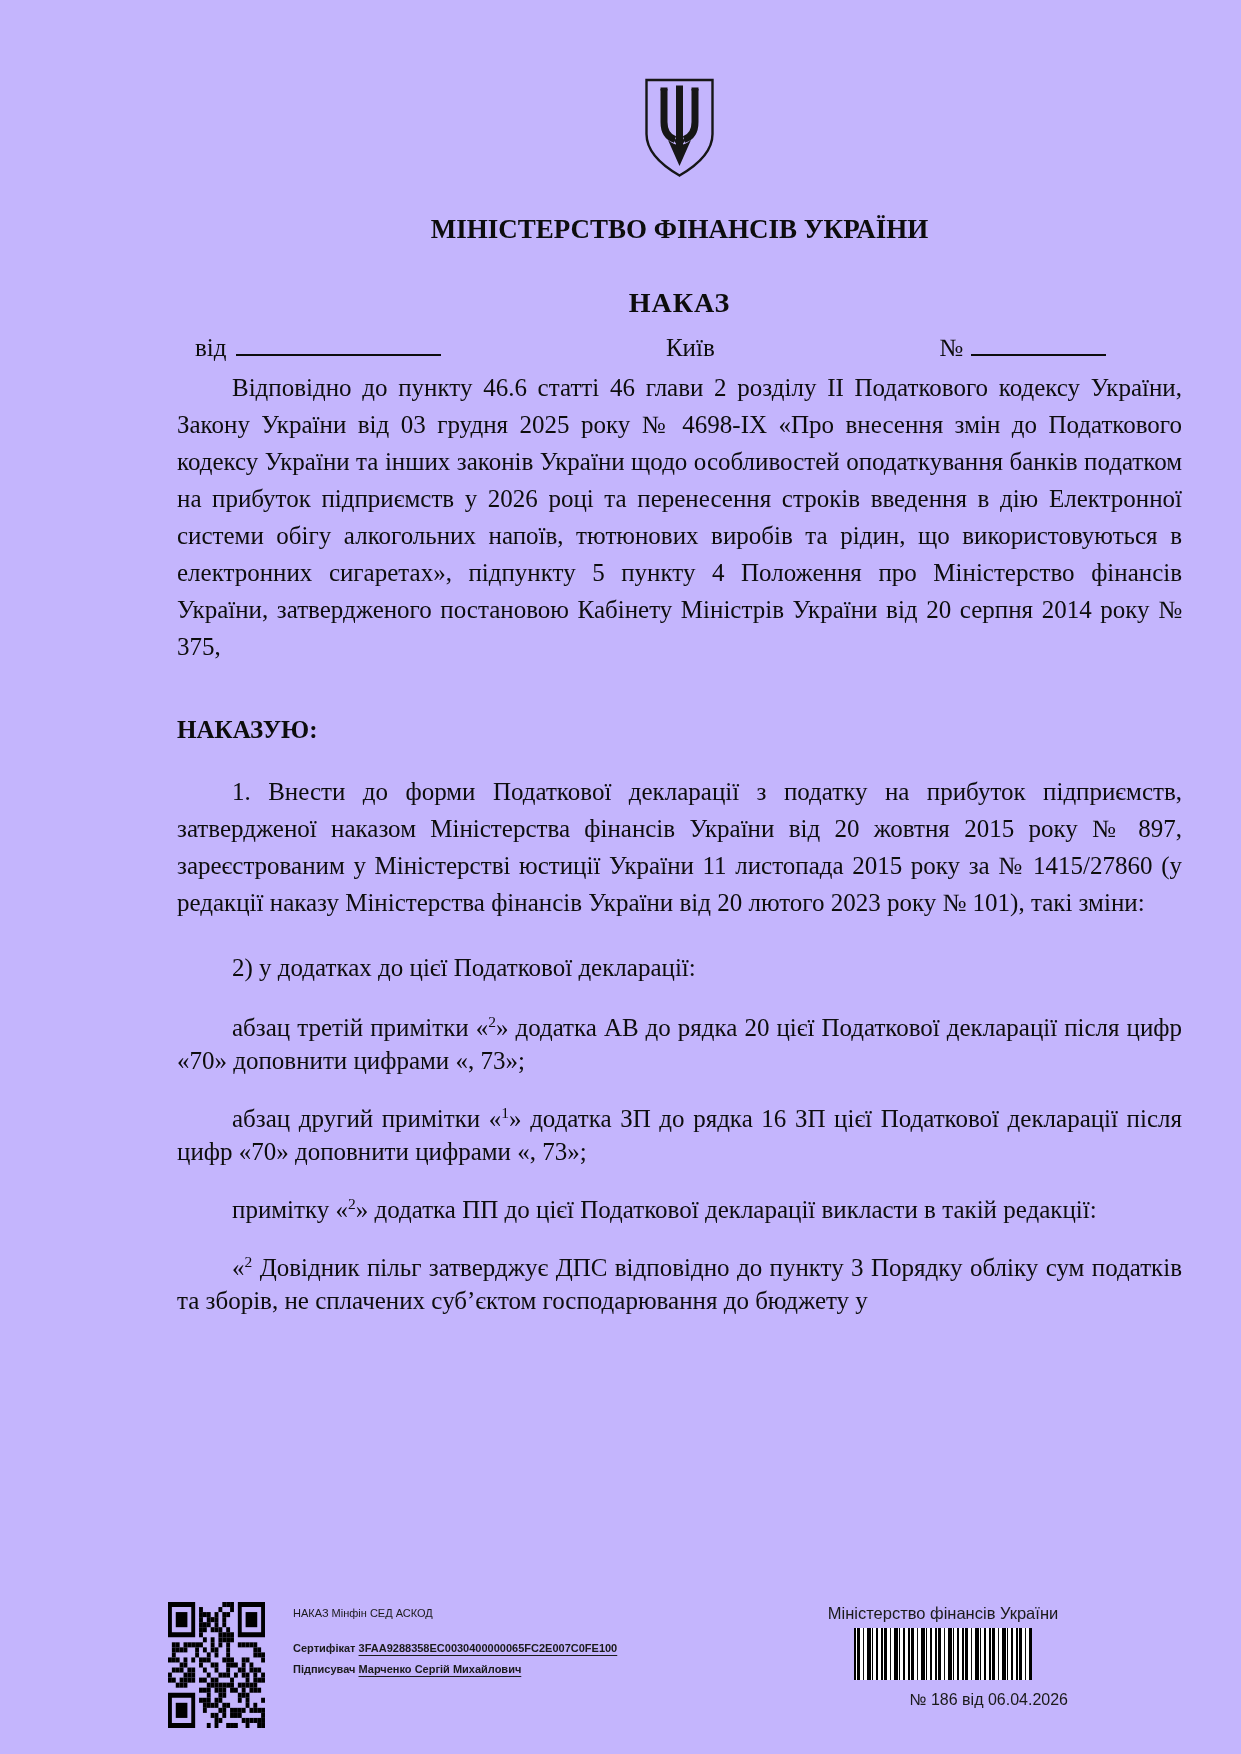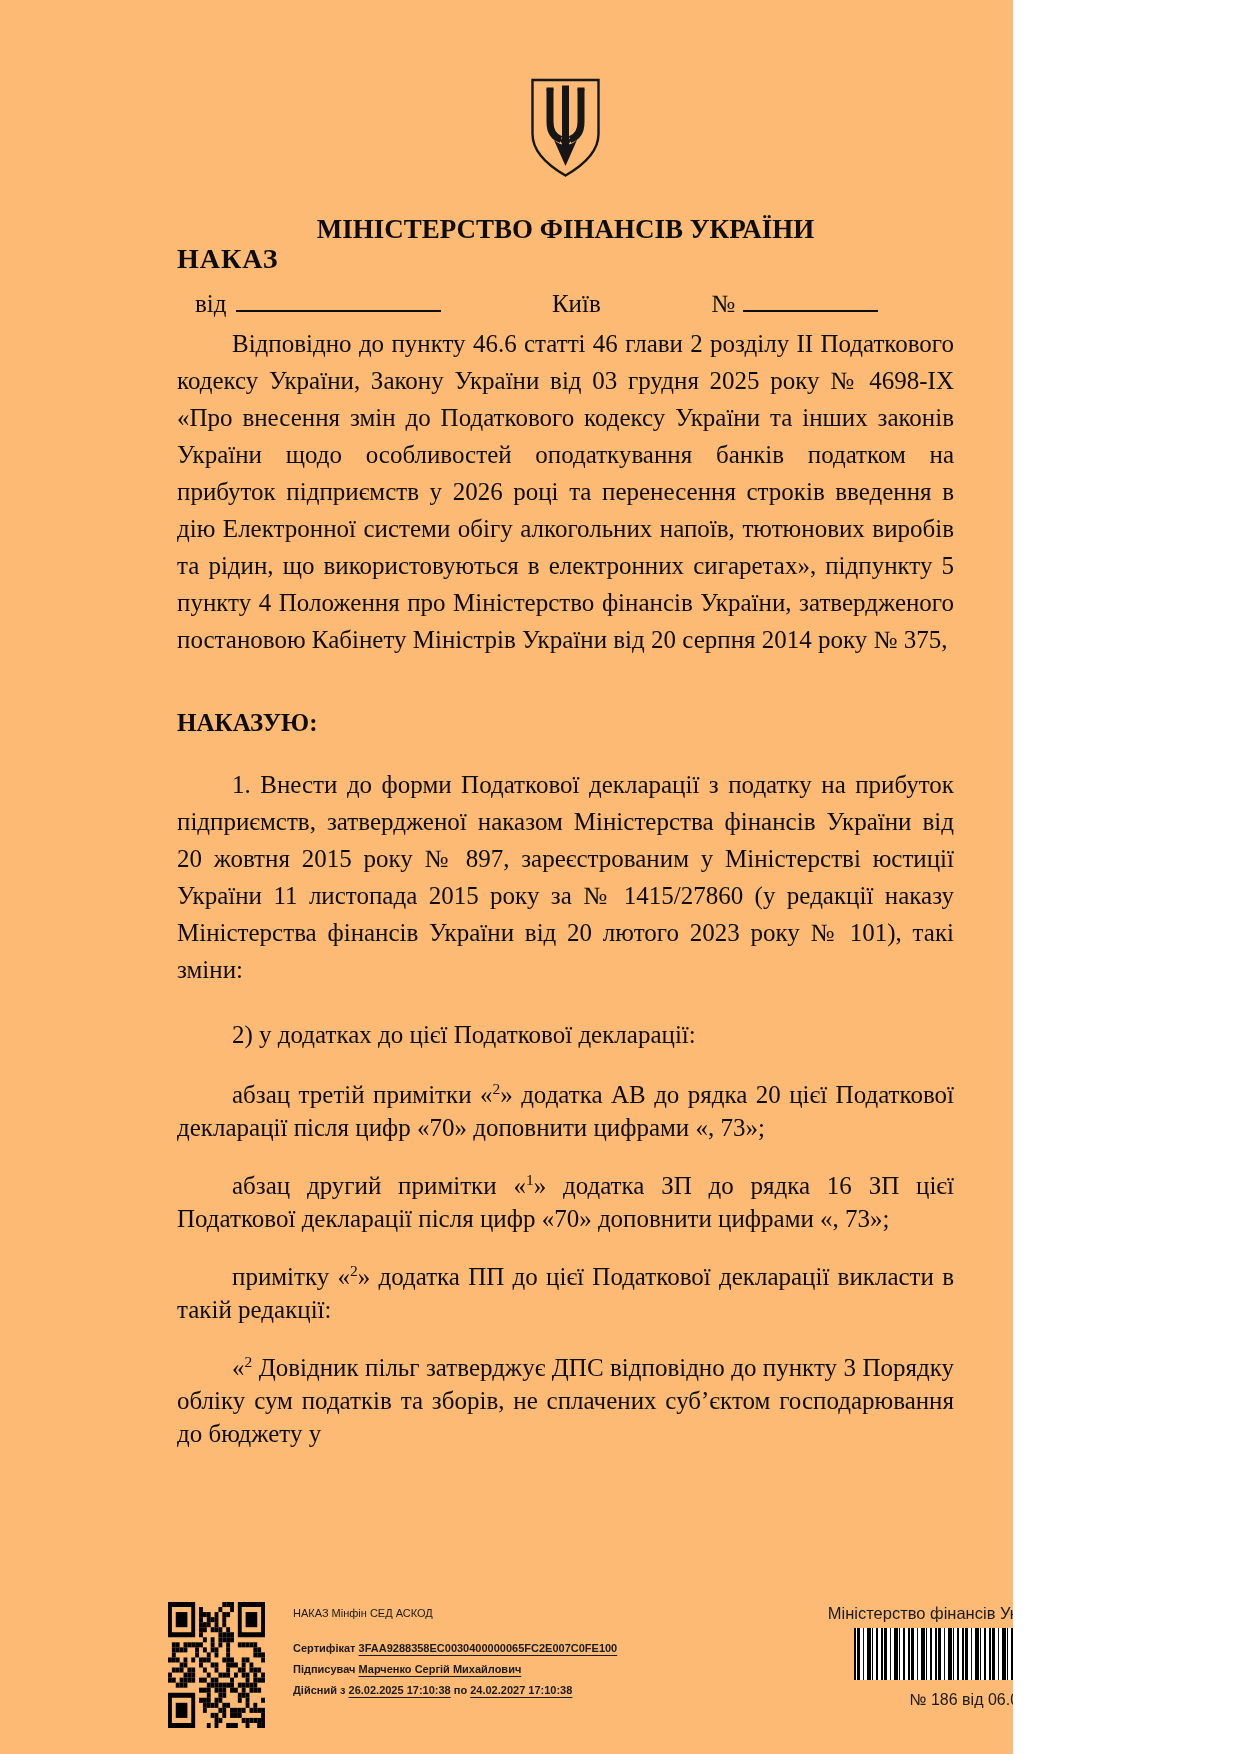--- a/index.html
+++ b/index.html
@@ -1,25 +1,25 @@
 <!DOCTYPE html>
 <html lang="uk"><head>
 <meta charset="utf-8">
 <style>
   html, body { margin:0; padding:0; background:#ffffff; }
   .page {
-    position:relative; width:1013px; height:1754px; background:#fdba74;
+    position:relative; width:1241px; height:1754px; background:#c4b5fd;
     color:#0d0d0d; font-family:"Liberation Serif", serif; overflow:hidden;
   }
   .content { margin:0 59px 0 177px; } 
 
   
   .emblem-wrap { padding-top:78px; height:100px; text-align:center; }
   .ministry   { margin-top:36px; font-size:27px; line-height:30px; font-weight:bold; text-align:center; }
-  .doc-type   { font-size:28px; line-height:30px; font-weight:bold; text-align:left; letter-spacing:1px; }
+  .doc-type   { margin-top:44px; font-size:28px; line-height:30px; font-weight:bold; text-align:center; letter-spacing:1px; }
 
   .date-line { margin-top:14px; font-size:25px; line-height:26px;
                display:flex; justify-content:space-between; align-items:flex-end;
                padding-left:18px; padding-right:76px; }
   .blank { display:inline-block; border-bottom:2px solid #0d0d0d; height:22px; vertical-align:baseline; }
   .blank-date { width:205px; margin-left:10px; }
   .blank-num  { width:135px; margin-left:8px; }
 
   .subject { margin-top:30px; width:446px; font-size:25px; line-height:37px;
              font-weight:bold; text-align:justify; }
@@ -342,27 +342,20 @@
     <div class="sig">
       <div class="sys">НАКАЗ Мінфін СЕД АСКОД</div>
       <div class="row">
         <span>Сертифікат</span>
         <span class="u">3FAA9288358EC0030400000065FC2E007C0FE100</span>
       </div>
       <div class="row">
         <span>Підписувач</span>
         <span class="u">Марченко Сергій Михайлович</span>
       </div>
-      <div class="row">
-        <span>Дійсний</span>
-        <span>з</span>
-        <span class="u">26.02.2025 17:10:38</span>
-        <span>по</span>
-        <span class="u">24.02.2027 17:10:38</span>
-      </div>
     </div>
 
     <div class="stamp">
       <div class="org">Міністерство фінансів України</div>
       <div class="barcode"></div>
       <div class="stamp-number">№ 186 від 06.04.2026</div>
     </div>
   </div>
 </div>
 

